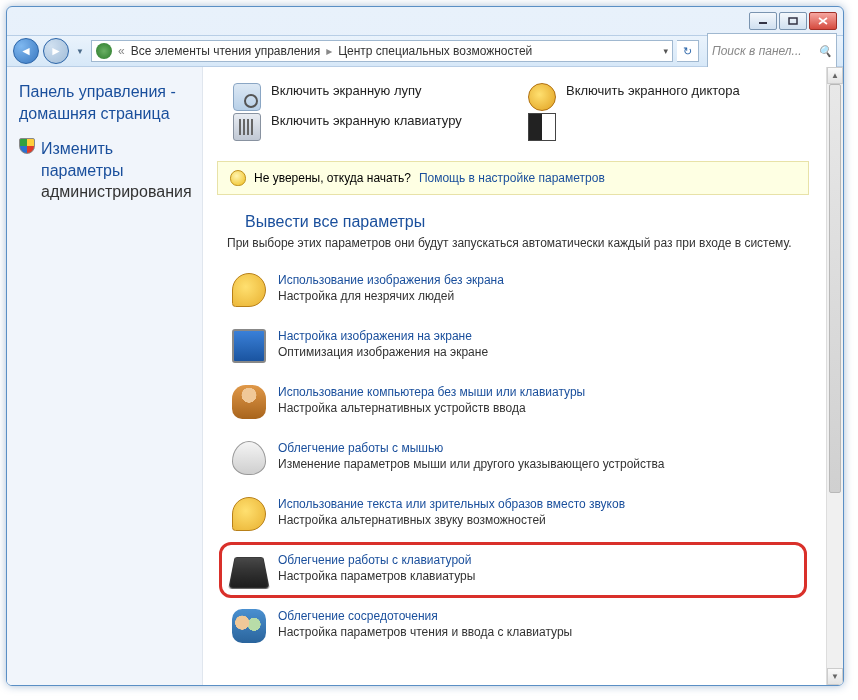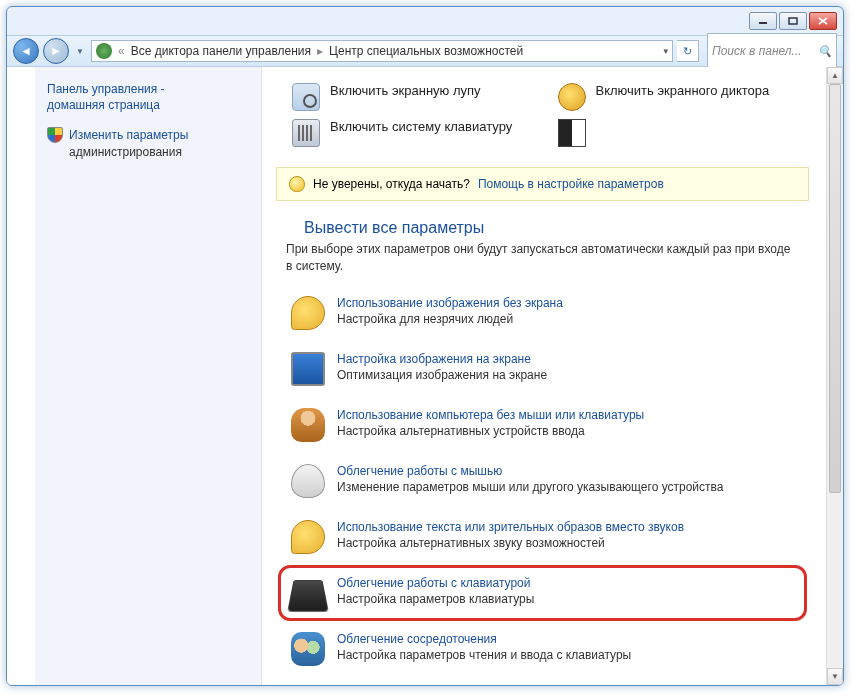--- a/index.html
+++ b/index.html
@@ -13,32 +13,32 @@
   .nav-fwd { background: radial-gradient(circle at 30% 30%, #d0e0f0, #a0bcd8); }
   .nav-drop { width: 14px; height: 20px; display: flex; align-items: center; justify-content: center; color: #4a6a8a; font-size: 8px; }
   .addrbox { flex: 1; height: 22px; background: #fff; border: 1px solid #a0b8d0; display: flex; align-items: center; padding: 0 4px; gap: 4px; font-size: 12px; color: #333; overflow: hidden; white-space: nowrap; }
   .addr-icon { width: 16px; height: 16px; background: radial-gradient(circle, #6ab064, #2a7a2a); border-radius: 50%; flex: none; }
   .addr-sep { color: #888; padding: 0 2px; }
   .addr-drop { margin-left: auto; color: #555; font-size: 9px; padding-left: 4px; }
   .refresh-cell { width: 22px; height: 22px; border: 1px solid #a0b8d0; border-left: none; background: #fff; display: flex; align-items: center; justify-content: center; color: #2a64a8; font-size: 11px; }
   .search { width: 130px; height: 36px; margin-left: 4px; background: #fff; border: 1px solid #a0b8d0; display: flex; align-items: center; padding: 0 4px; font-size: 12px; color: #888; font-style: italic; }
   .search-ico { width: 14px; height: 14px; margin-left: auto; display: flex; align-items: center; justify-content: center; color: #4a80c0; font-size: 11px; }
   .body { flex: 1; display: flex; background: #fff; overflow: hidden; }
-  .sidebar { width: 227px; background: #f1f5fb; border-right: 1px solid #e0e6ee; padding: 14px 12px; font-size: 12px; margin-left: 28px; }
+  .sidebar { width: 196px; background: #f1f5fb; border-right: 1px solid #e0e6ee; padding: 14px 12px; font-size: 16px; }
   .side-link { color: #1a4f9c; cursor: pointer; line-height: 1.35; margin-bottom: 14px; display: flex; gap: 6px; }
   .side-sec { color: #333; }
   .shield { width: 16px; height: 16px; flex: none; background: conic-gradient(#ffce3a 0 25%, #e03a2a 25% 50%, #2a70d0 50% 75%, #30a040 75% 100%); border-radius: 2px 2px 50% 50%; border: 1px solid #888; }
   .main { flex: 1; overflow-y: auto; padding: 0 0 20px 0; position: relative; }
   .scrollbar { position: absolute; right: 0; top: 0; bottom: 0; width: 17px; background: #f0f0f0; border-left: 1px solid #ddd; }
   .sb-btn { height: 17px; background: linear-gradient(#fafafa,#e4e4e4); border: 1px solid #ccc; display: flex; align-items: center; justify-content: center; font-size: 8px; color: #666; }
   .sb-track { position: absolute; top: 17px; bottom: 17px; left: 0; right: 0; }
   .sb-thumb { position: absolute; left: 2px; right: 2px; top: 0; height: 70%; background: linear-gradient(#e8e8e8,#d0d0d0); border: 1px solid #b8b8b8; border-radius: 2px; }
   .sb-dn { position: absolute; bottom: 0; left: 0; right: 0; }
   .content { padding-right: 20px; }
-  .quick { display: grid; grid-template-columns: 1fr 1fr; gap: 8px 24px; padding: 16px 24px 20px 30px; }
+  .quick { display: grid; grid-template-columns: 1fr 1fr; gap: 2px 24px; padding: 16px 24px 20px 30px; }
   .qitem { display: flex; gap: 10px; align-items: flex-start; }
   .qicon { width: 28px; height: 28px; flex: none; }
   .qlabel { font-size: 13px; color: #222; line-height: 1.3; }
   .helpbar { margin: 0 14px; background: #feffe3; border: 1px solid #e8e2a8; padding: 8px 12px; font-size: 12px; display: flex; align-items: center; gap: 8px; }
   .bulb { width: 16px; height: 16px; background: radial-gradient(circle at 40% 35%, #fff4b0, #f0c020); border-radius: 50% 50% 45% 45%; border: 1px solid #c09018; }
   .helplink { color: #1a4f9c; }
   .section-h { color: #1a4f9c; font-size: 16px; padding: 18px 24px 4px 42px; }
   .section-sub { font-size: 12px; color: #333; padding: 0 24px 10px 24px; line-height: 1.4; }
   .items { padding: 0 16px; }
   .item { display: flex; gap: 12px; padding: 8px 10px; border: 3px solid transparent; border-radius: 12px; }
@@ -83,21 +83,21 @@
       </div>
   </div>
 
   <div class="addrbar">
     <div class="nav-btn">◄</div>
     <div class="nav-btn nav-fwd">►</div>
     <div class="nav-drop">▼</div>
     <div class="addrbox">
       <div class="addr-icon"></div>
       <span class="addr-sep">«</span>
-      <span>Все диктора панели управления</span>
+      <span>Все элементы чтения управления</span>
       <span class="addr-sep">▸</span>
       <span>Центр специальных возможностей</span>
       <span class="addr-drop">▾</span>
     </div>
     <div class="refresh-cell">↻</div>
     <div class="search">
       <span>Поиск в панел...</span>
       <span class="search-ico">🔍</span>
     </div>
   </div>
@@ -125,21 +125,21 @@
           <div class="qitem">
             <div class="qicon ic-mag"></div>
             <div class="qlabel">Включить экранную лупу</div>
           </div>
           <div class="qitem">
             <div class="qicon ic-spk"></div>
             <div class="qlabel">Включить экранного диктора</div>
           </div>
           <div class="qitem">
             <div class="qicon ic-kb"></div>
-            <div class="qlabel">Включить систему клавиатуру</div>
+            <div class="qlabel">Включить экранную клавиатуру</div>
           </div>
           <div class="qitem">
             <div class="qicon ic-contrast"></div>
           </div>
         </div>
 
         <div class="helpbar">
           <div class="bulb"></div>
           <span>Не уверены, откуда начать?</span>
           <span class="helplink">Помощь в настройке параметров</span>

